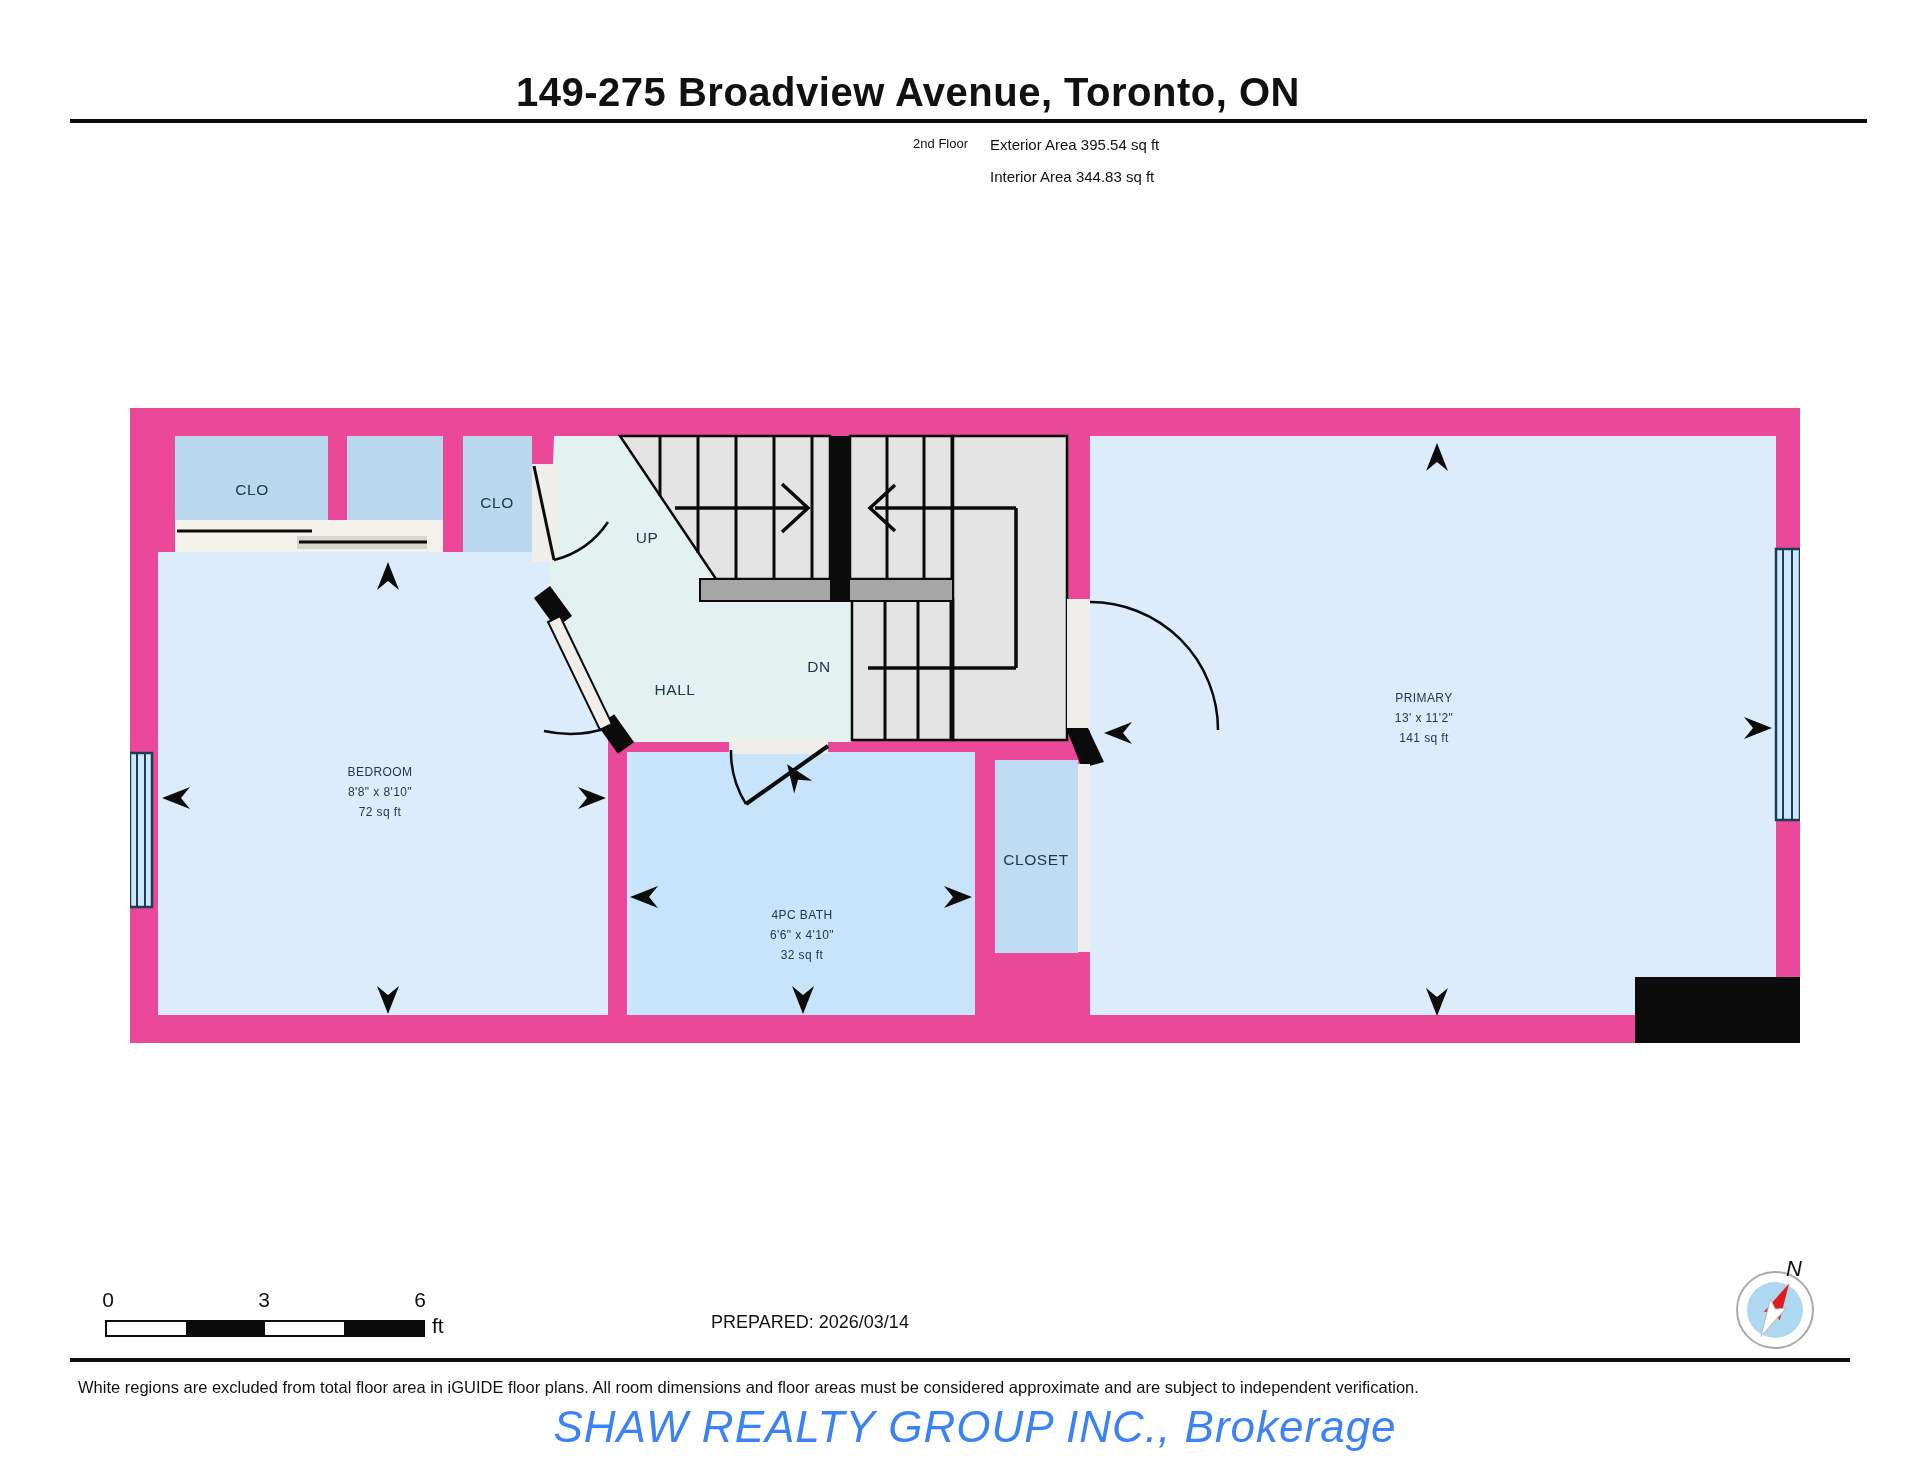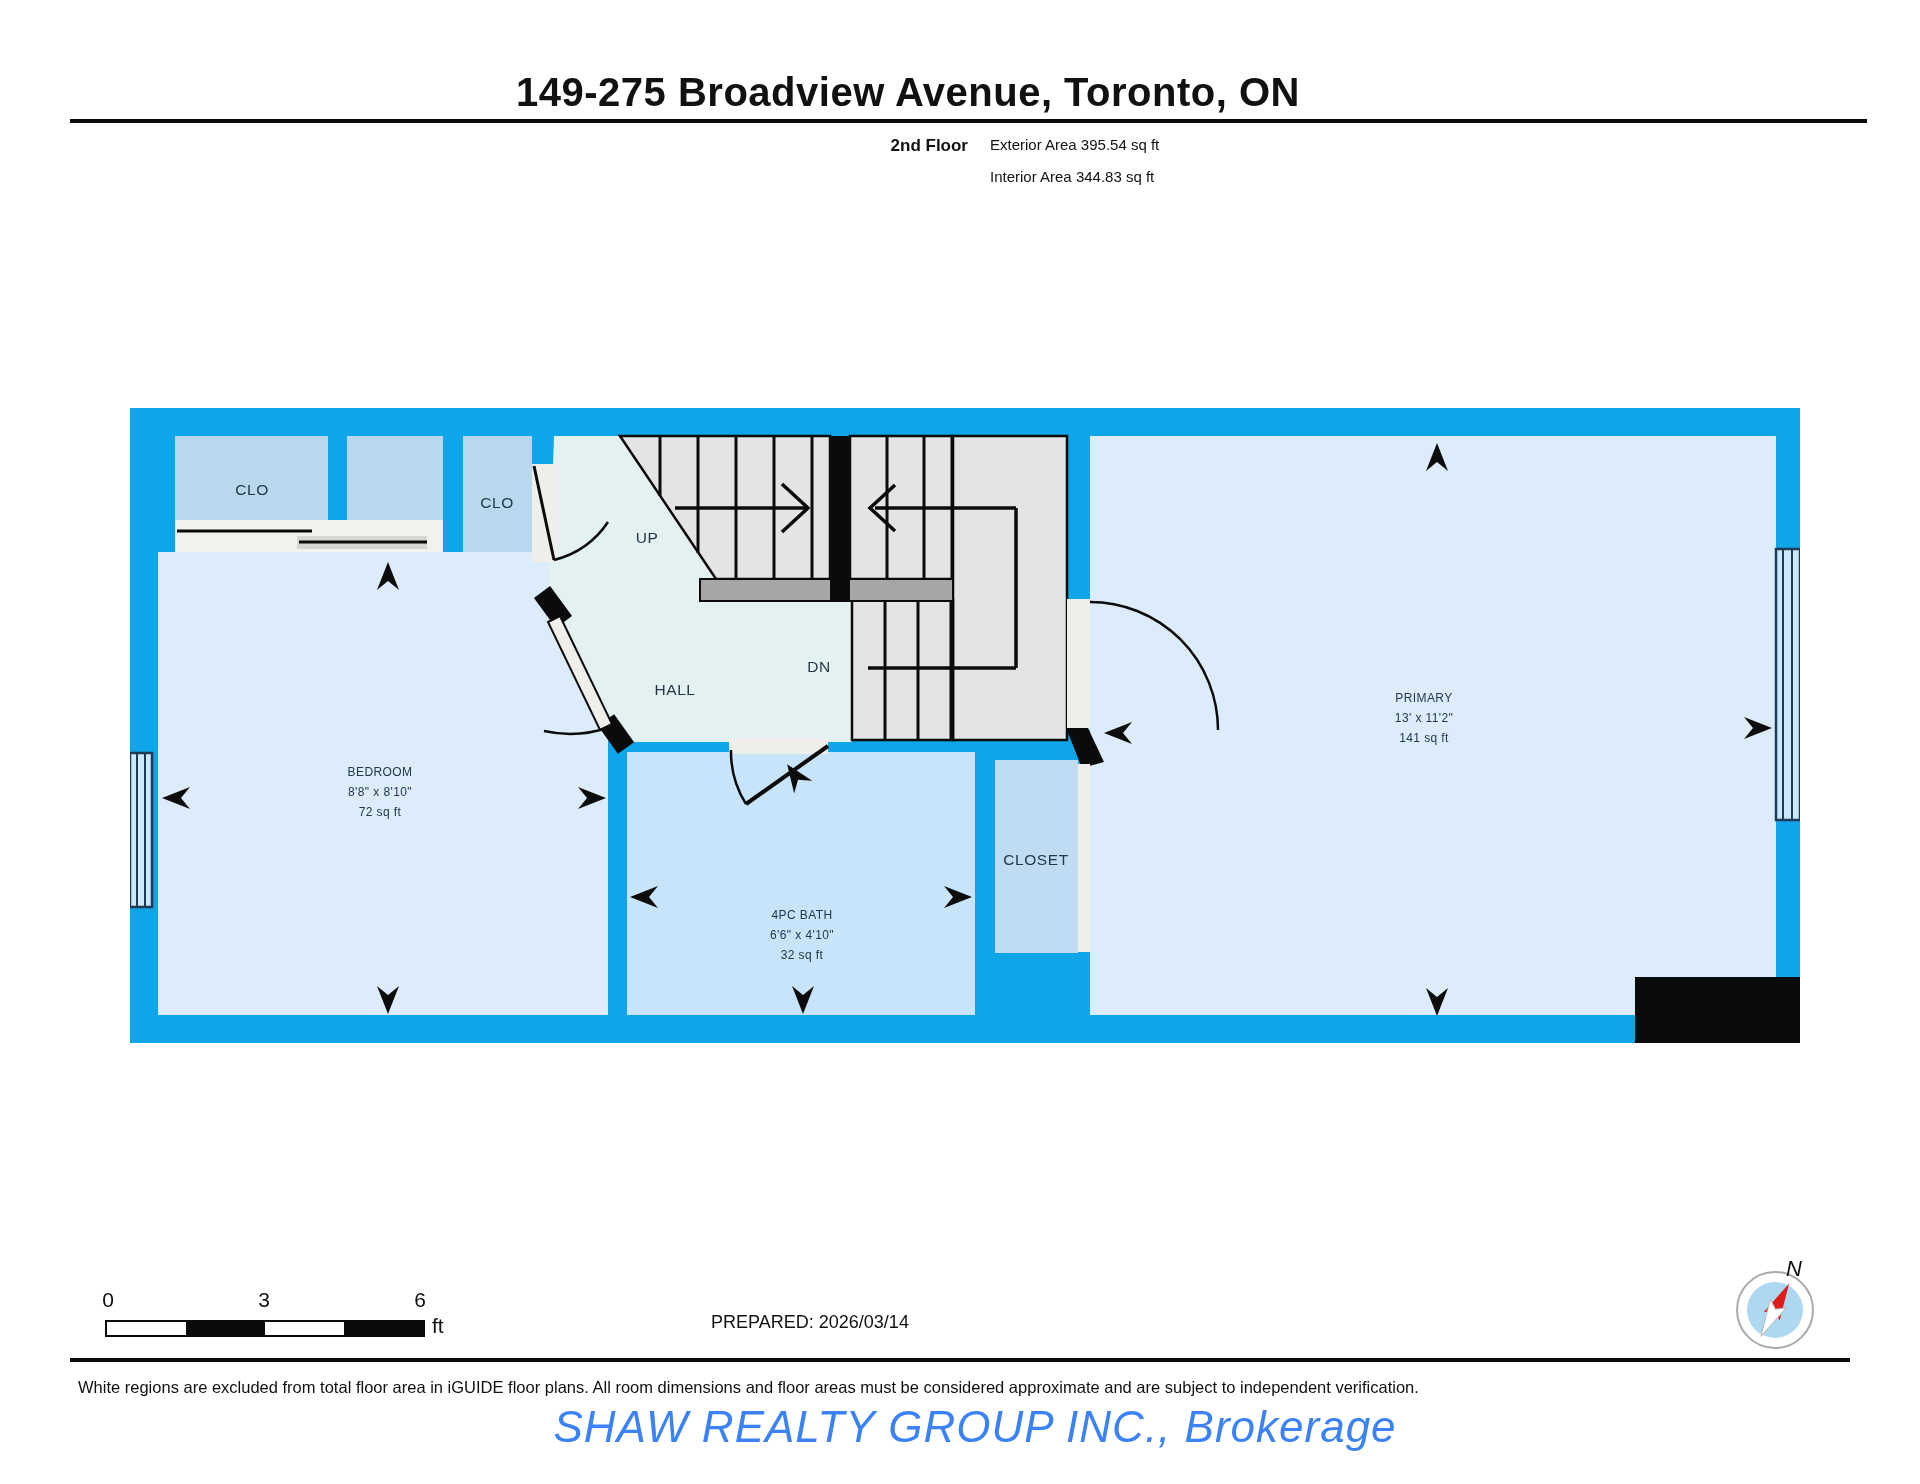--- a/index.html
+++ b/index.html
@@ -4,24 +4,24 @@
 <style>
   html,body{margin:0;padding:0;background:#ffffff;}
   body{width:1920px;height:1484px;position:relative;overflow:hidden;
        font-family:"Liberation Sans", sans-serif;color:#111;}
   .abs{position:absolute;}
   
   #page-title{left:0;top:70px;width:1816px;text-align:center;
       font-size:40px;font-weight:bold;letter-spacing:.5px;}
   #header-rule{left:70px;top:119px;width:1797px;height:4px;background:#0b0b0b;}
   #floor-label{left:700px;top:136px;width:268px;text-align:right;
-      font-size:17px;font-weight:bold;}
+      font-size:13px;font-weight:normal;}
   .area-line{left:990px;font-size:15px;}
   
-  #plan{left:130px;top:408px;width:1670px;height:635px;background:#0ea5e9;}
+  #plan{left:130px;top:408px;width:1670px;height:635px;background:#ec4899;}
   #plan svg{position:absolute;left:0;top:0;}
   .room{position:absolute;}
   .label{position:absolute;transform:translate(-50%,-50%);color:#22384a;
       text-align:center;white-space:nowrap;font-size:15.5px;letter-spacing:.6px;}
   .roomblock{font-size:12px;line-height:20px;letter-spacing:.4px;text-align:center;}
   
   .tick{position:absolute;top:1288px;width:40px;text-align:center;font-size:21px;}
   #scale-unit{left:432px;top:1314px;font-size:21px;}
   #scale-bar{left:105px;top:1320px;width:316px;height:13px;border:2px solid #0b0b0b;
       display:flex;}

